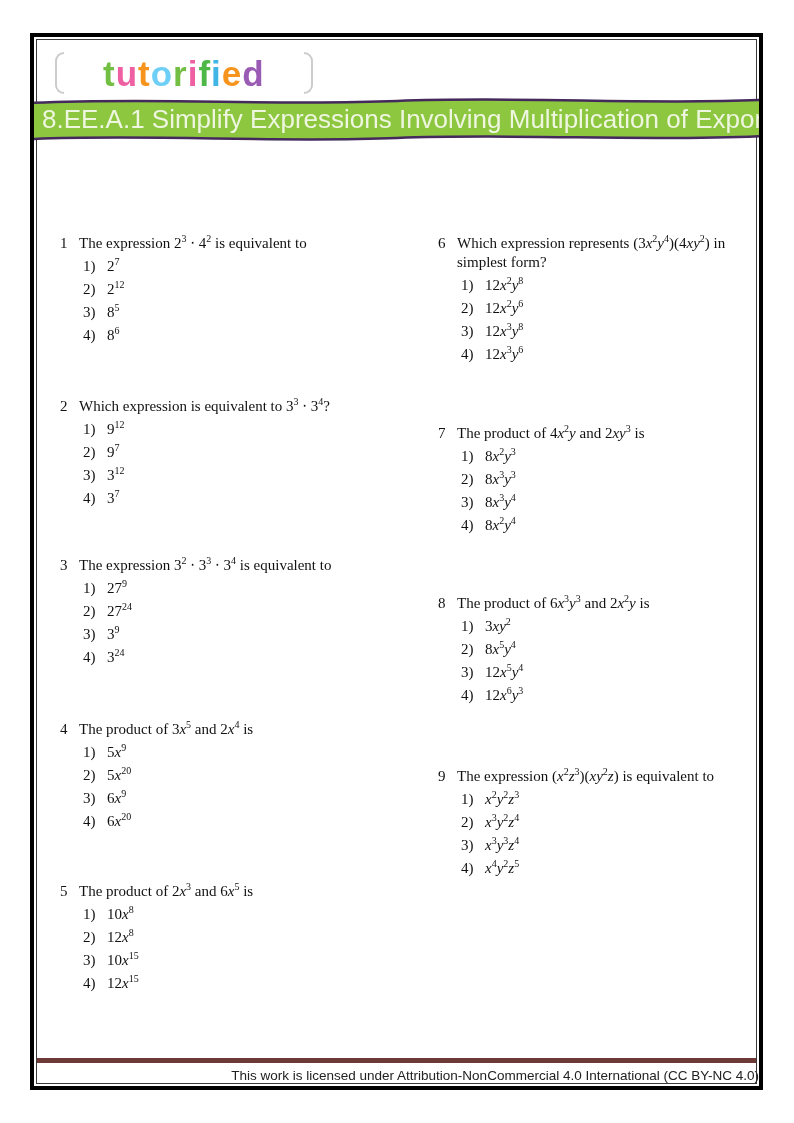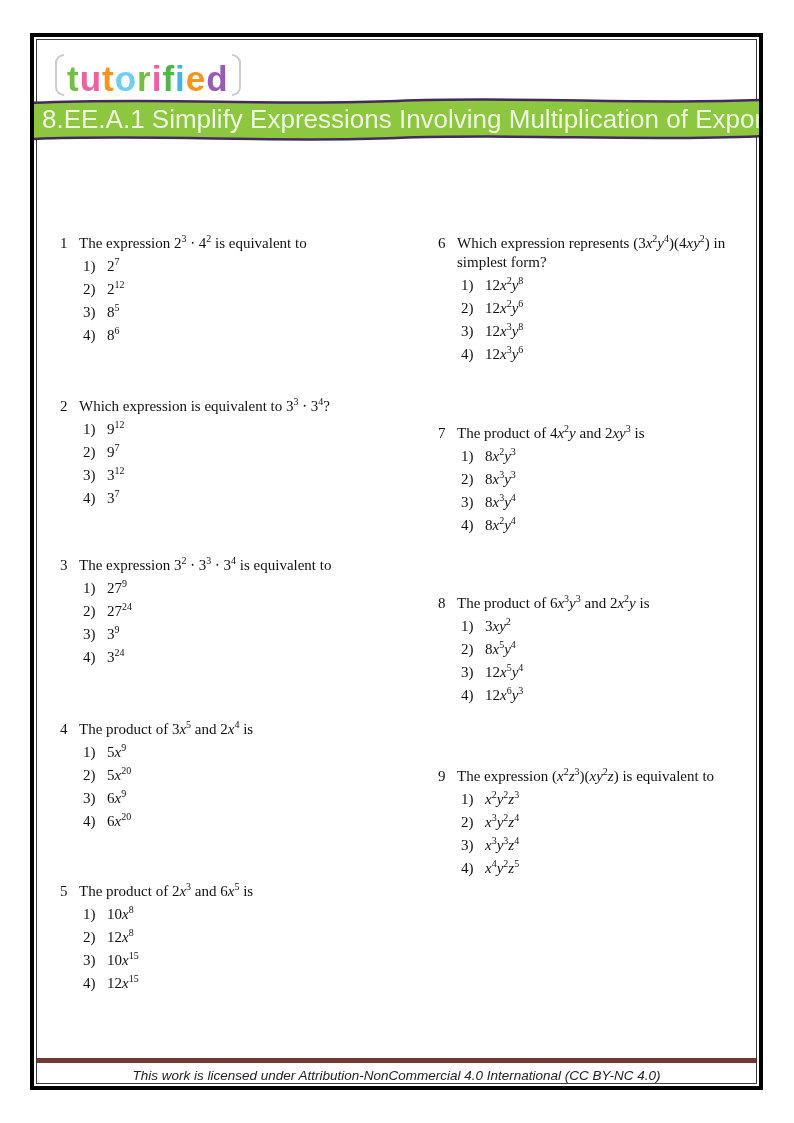--- a/index.html
+++ b/index.html
@@ -9,21 +9,21 @@
   .sheet { position:relative; width:794px; height:1123px; background:#fff; }
 
   .frame {
     position:absolute; left:30px; top:33px; width:733px; height:1057px;
     background:#fff;
     border:4px solid #000;
     box-shadow: inset 0 0 0 2px #ffffff, inset 0 0 0 3px #3a3a3a;
   }
 
   
-  .logo { position:absolute; left:21px; top:13px; height:46px; display:flex; align-items:flex-end; }
+  .logo { position:absolute; left:21px; top:13px; height:46px; display:flex; align-items:center;gap:36px; }
   .bracket { display:inline-block; width:9px; height:42px; }
   .bracket.left  { border:2px solid #cccccc; border-right:none; border-radius:9px 0 0 9px; margin-right:1px; }
   .bracket.right { border:2px solid #cccccc; border-left:none;  border-radius:0 9px 9px 0; margin-left:1px; }
   .logo-text { font-family:"Liberation Sans", sans-serif; font-weight:bold; font-size:35px; letter-spacing:1px; line-height:1; padding:0 2px; }
 
   
   .banner { position:absolute; left:0; top:58px; width:100%; height:48px; overflow:hidden; }
   .banner svg { position:absolute; left:0; top:0; width:100%; height:100%; }
   .banner-title {
     position:absolute; left:8px; top:50%; transform:translateY(-50%);
@@ -52,22 +52,22 @@
   .q-text { flex:1; }
   .options { margin-top:4px; margin-left:23px; }
   .opt { display:flex; height:23px; align-items:flex-start; }
   .opt-label { width:24px; flex:none; }
   sup { font-size:10px; line-height:0; vertical-align:6px; letter-spacing:0; }
   i { font-style:italic; }
 
   
   .footer-bar  { position:absolute; left:3px; right:3px; top:1021px; height:5px; }
   .footer-text {
-    position:absolute; left:0; right:0; top:1031px; text-align:center;
-    font-family:"Liberation Sans", sans-serif; font-style:italic; font-size:13.5px; color:#222;
+    position:absolute; left:0; right:0; top:1031px; text-align:right;
+    font-family:"Liberation Sans", sans-serif; font-size:13.5px; color:#222;
   }
 </style>
 </head>
 <body>
 
 <div class="sheet">
   <div class="frame">
 
     <div class="logo">
       <span class="bracket left"></span>

